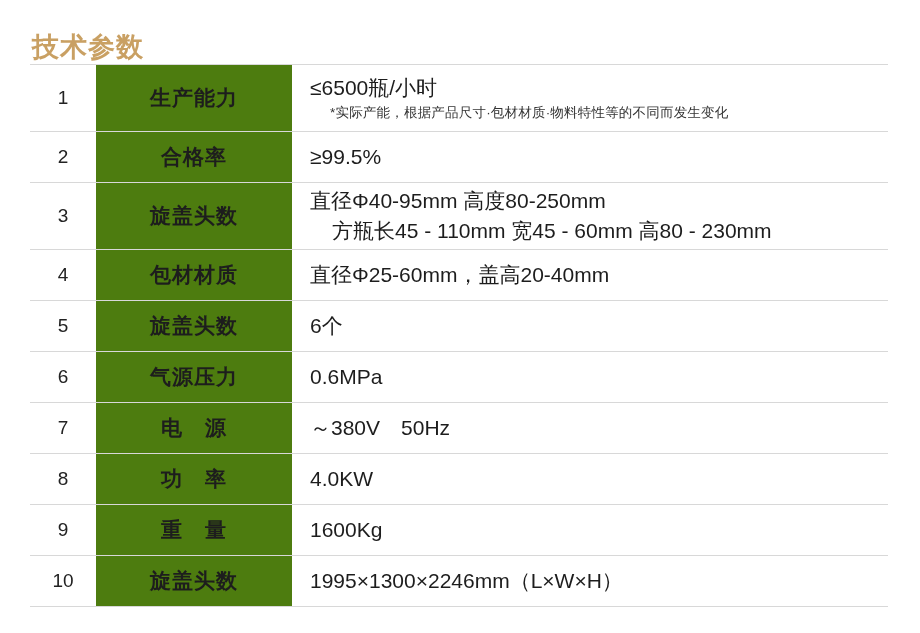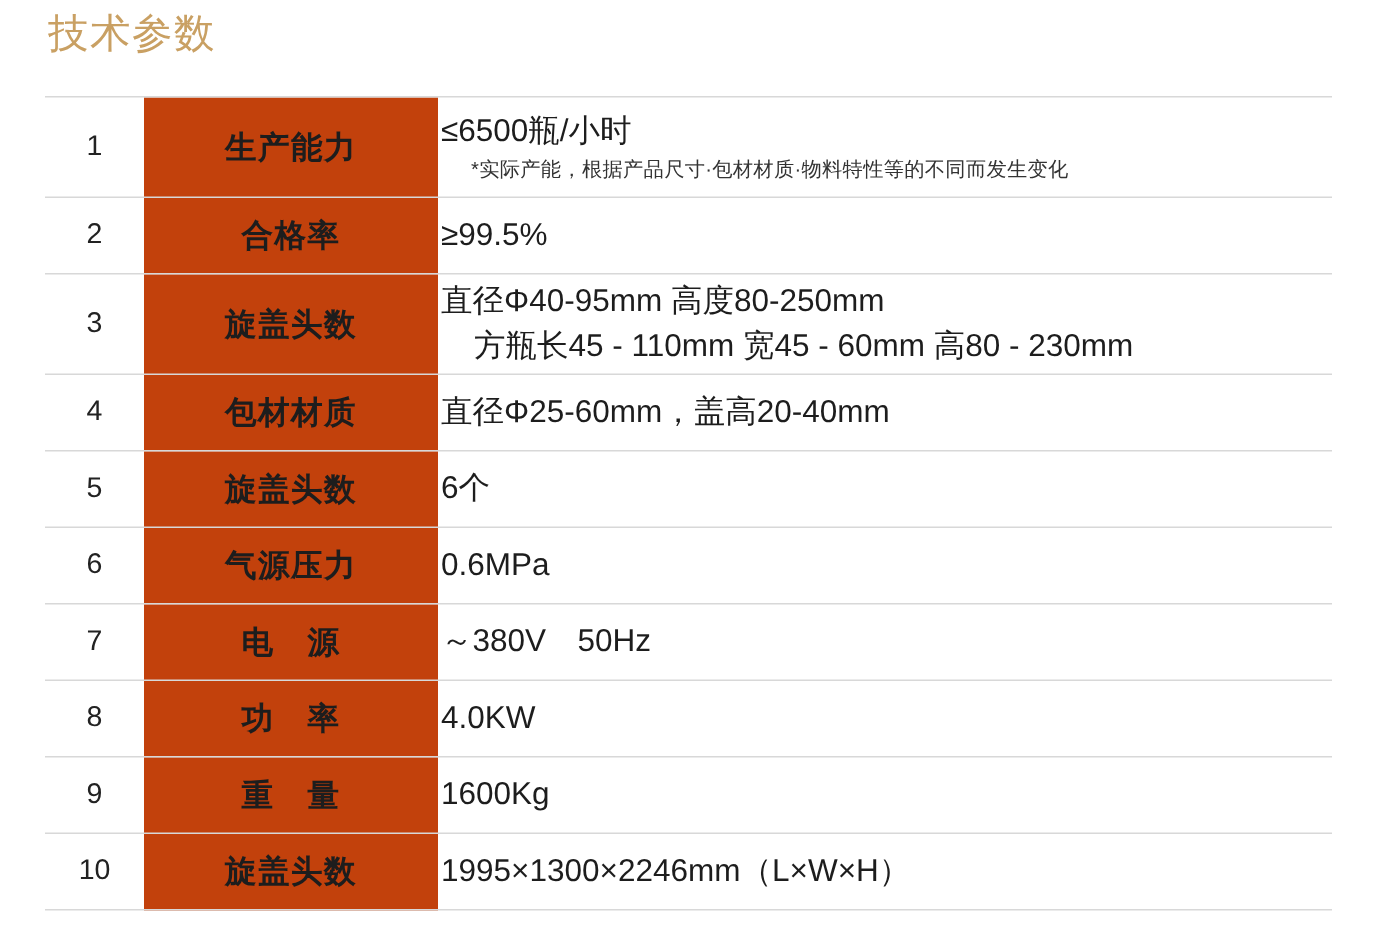--- a/index.html
+++ b/index.html
@@ -16,23 +16,23 @@
   }
   .page {
     position: relative;
     width: 920px;
     height: 633px;
     box-sizing: border-box;
   }
   .title {
     position: absolute;
     left: 32px;
-    top: 6px;
+    top: 31px;
     font-size: 27px;
-    font-weight: normal;
+    font-weight: bold;
     color: #c9a063;
     letter-spacing: 1px;
     line-height: 1.2;
   }
   .spec-table {
     position: absolute;
     left: 30px;
     top: 64px;
     width: 858px;
     border-collapse: collapse;
@@ -48,29 +48,29 @@
   }
   td.col-idx {
     width: 66px;
     text-align: center;
     font-size: 19px;
     color: #222;
     border-right: 0;
   }
   td.col-name {
     width: 196px;
-    background: #c2410c;
+    background: #4d7c0f;
     text-align: center;
     font-size: 21px;
     font-weight: bold;
     color: #1d1d1d;
     letter-spacing: 1px;
   }
   td.col-val {
-    padding-left: 2px;
+    padding-left: 18px;
     font-size: 21px;
     color: #1d1d1d;
     line-height: 1.32;
   }
   .val-main {
     display: block;
     white-space: pre;
   }
   .val-note {
     display: block;

